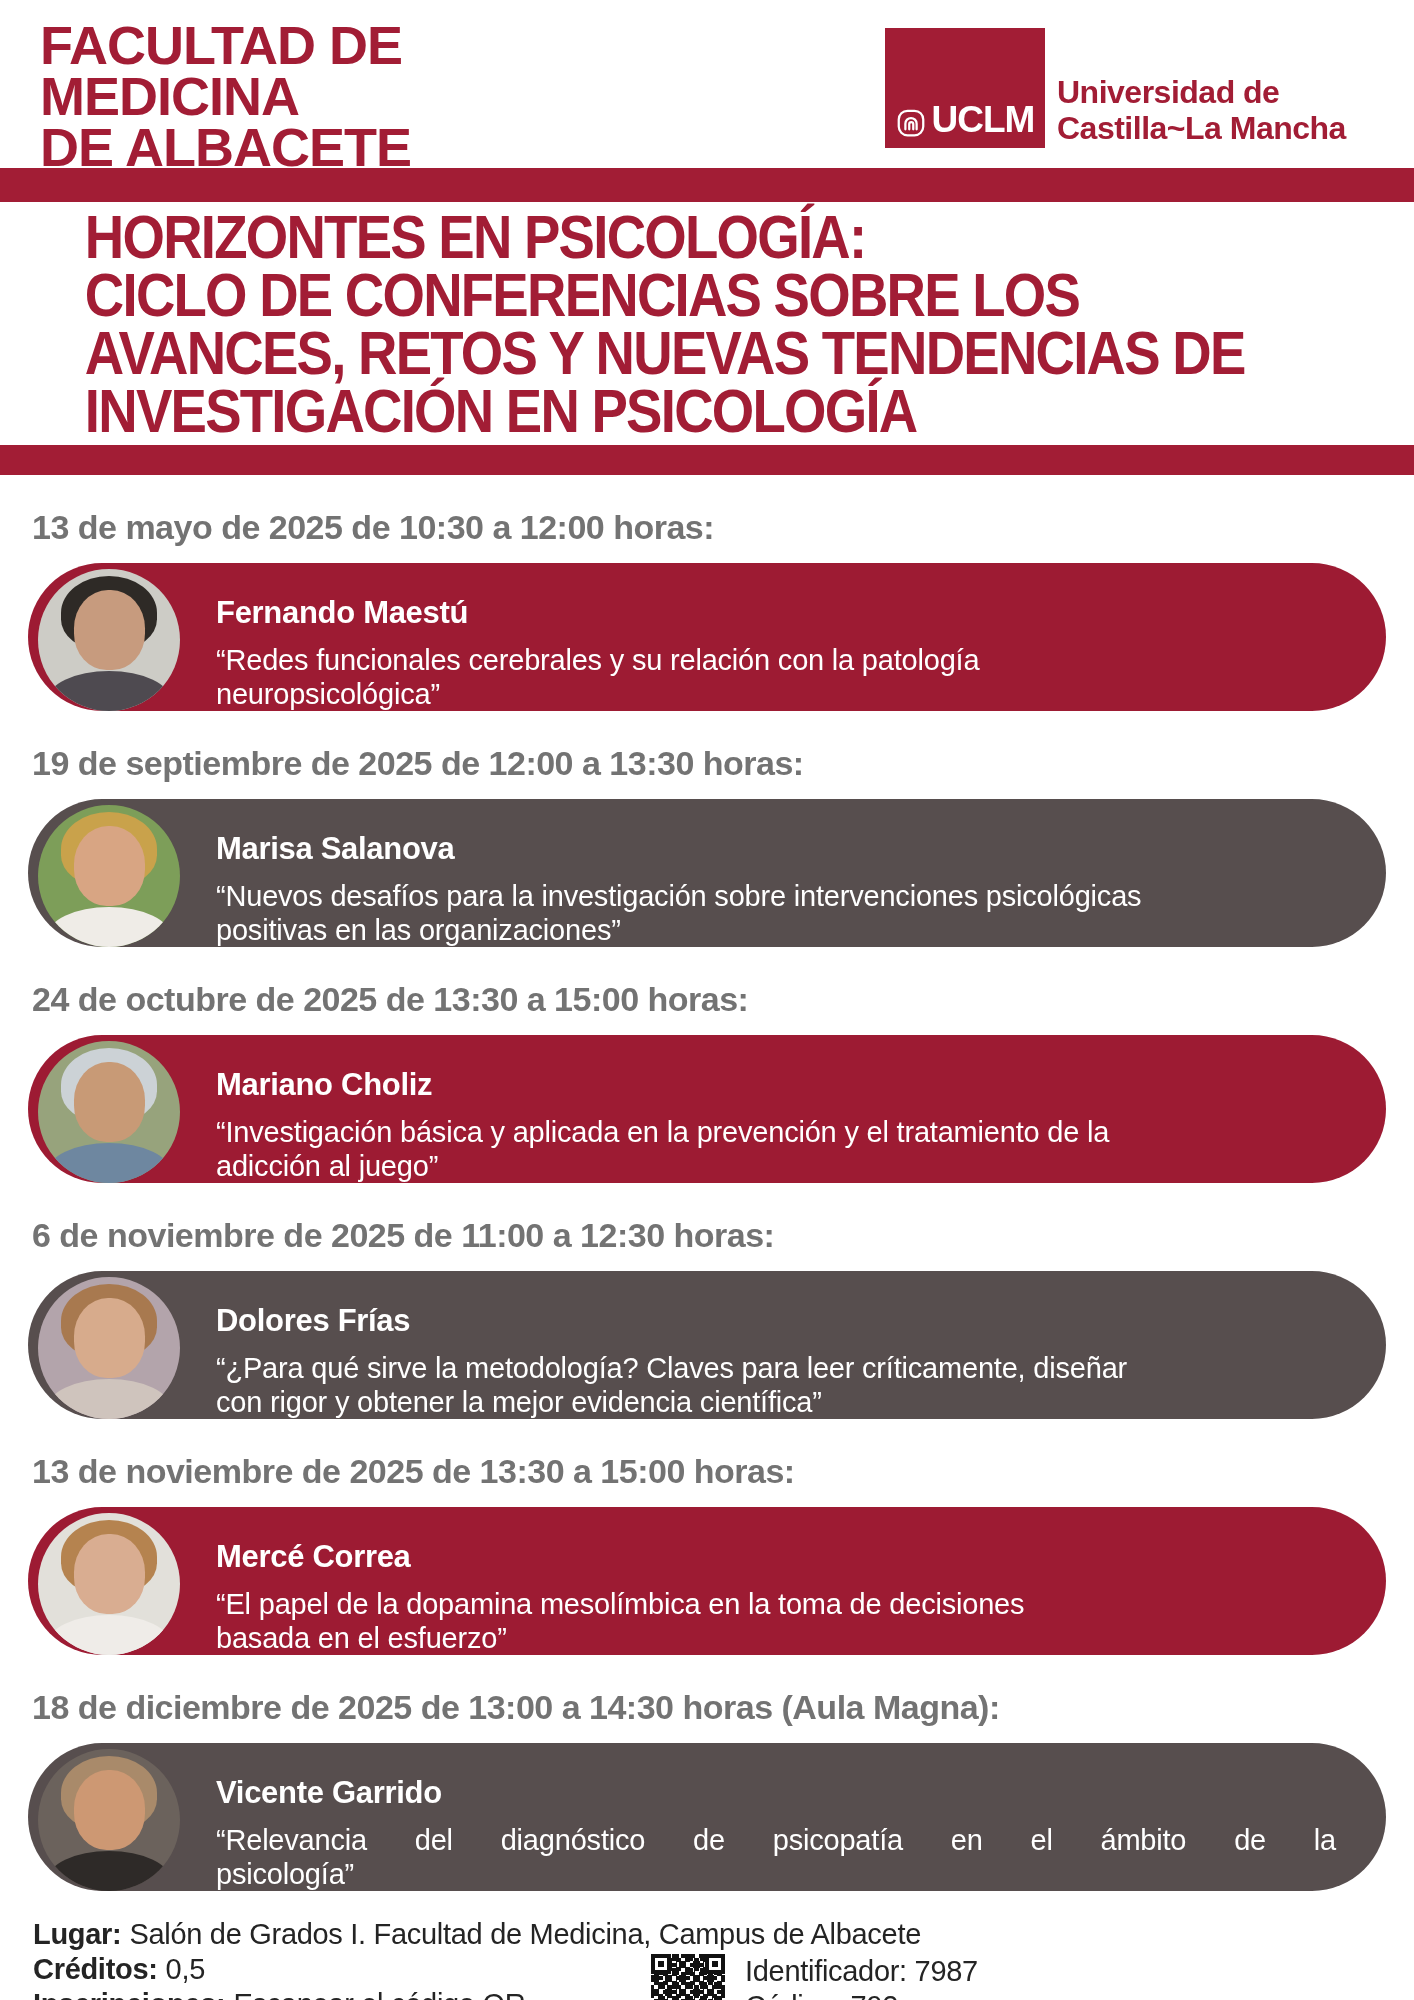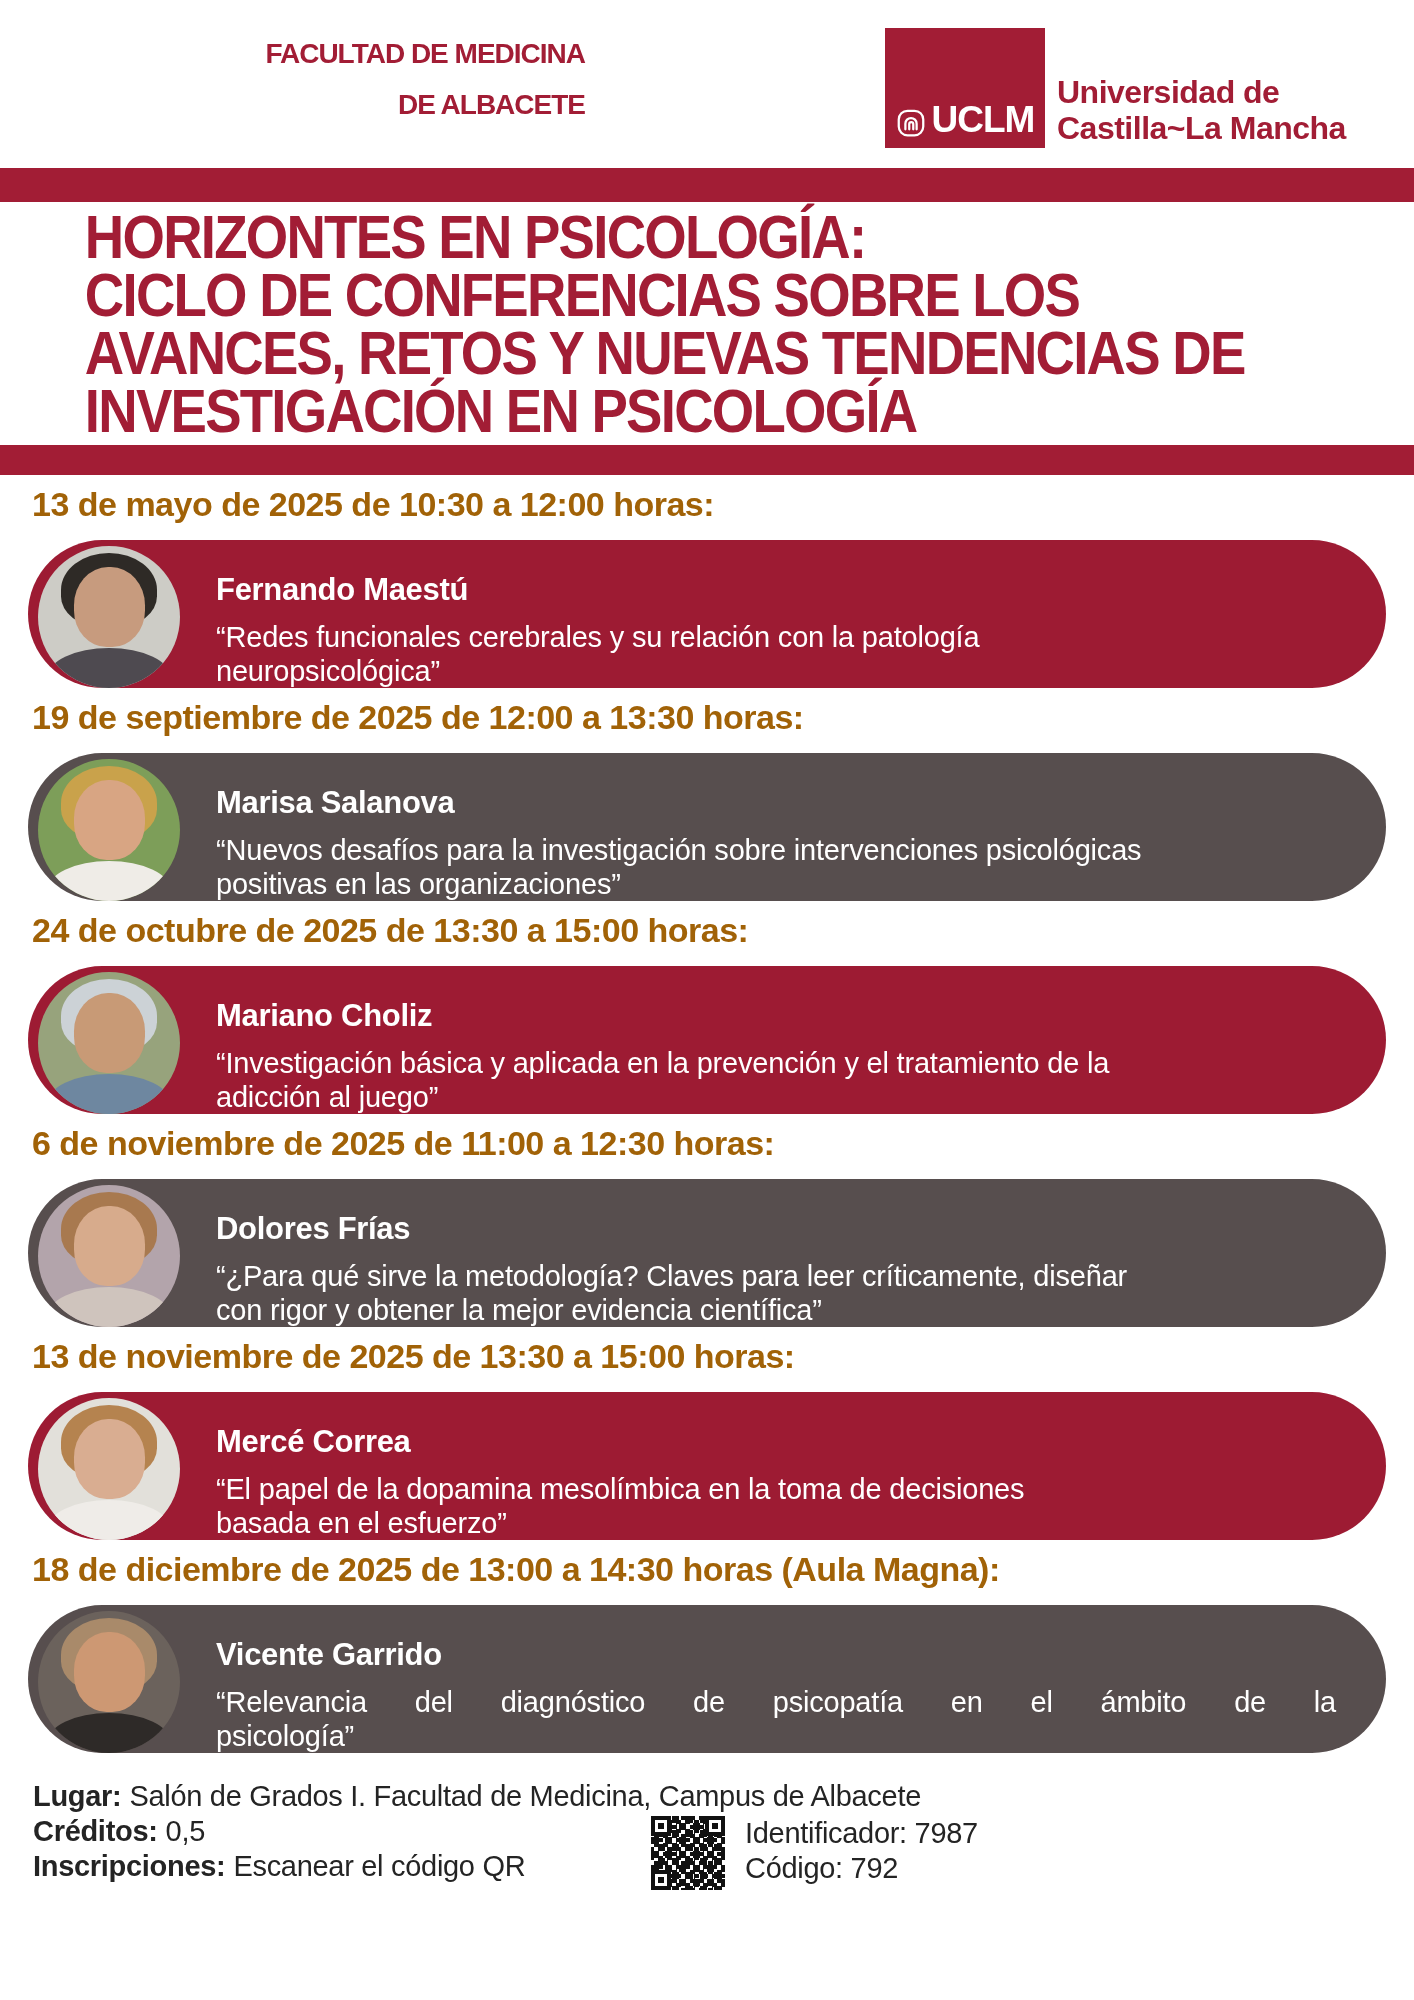--- a/index.html
+++ b/index.html
@@ -2,22 +2,22 @@
 <html><head>
 <meta charset="utf-8">
 <style>
   html,body{margin:0;padding:0;background:#ffffff;}
   body{width:1414px;height:2000px;overflow:hidden;position:relative;
        font-family:"Liberation Sans","DejaVu Sans",sans-serif;}
   .poster{width:1414px;height:2000px;position:relative;background:#fff;}
 
   
   .header{position:relative;height:168px;}
-  .faculty{position:absolute;left:40px;top:28px;width:545px;text-align:right;
-           color:var(--crimson);font-weight:bold;font-size:28px;line-height:51px;
+  .faculty{position:absolute;left:40px;top:20px;width:545px;text-align:left;
+           color:var(--crimson);font-weight:bold;font-size:54px;line-height:51px;
            letter-spacing:-1px;}
   .logo-cluster{position:absolute;left:885px;top:28px;display:flex;align-items:flex-end;}
   .logo-box{width:160px;height:120px;background:var(--crimson);display:flex;
             align-items:flex-end;justify-content:center;padding-bottom:10px;box-sizing:border-box;}
   .logo-inner{display:flex;align-items:flex-end;gap:6px;}
   .logo-inner svg{width:30px;height:30px;display:block;}
   .logo-word{color:#fff;font-weight:bold;font-size:37px;letter-spacing:-1px;line-height:1;}
   .uni-name{margin-left:12px;color:var(--crimson);font-weight:bold;font-size:32px;
             line-height:36px;letter-spacing:-0.5px;padding-bottom:2px;}
 
@@ -26,21 +26,21 @@
   .bar2{height:30px;background:var(--crimson);}
 
   
   .main-title{height:243px;box-sizing:border-box;padding-top:6px;text-align:left;}
   .main-title .t-line{display:block;color:var(--crimson);font-weight:bold;font-size:62px;
       line-height:58px;letter-spacing:-2px;transform:scaleX(0.88);transform-origin:center;
       white-space:nowrap;}
 
   
   .sessions{padding:0 28px;}
-  .session-date{margin:10px 0 0 4px;font-size:34px;font-weight:bold;color:#a16207;
+  .session-date{margin:33px 0 0 4px;font-size:34px;font-weight:bold;color:#737373;
                 line-height:38px;letter-spacing:-0.5px;}
   .pill{margin-top:17px;height:148px;border-radius:74px;display:flex;align-items:flex-end;
         color:#fff;position:relative;}
   .pill.red{background:var(--pill-red);}
   .pill.gray{background:var(--pill-gray);}
 
   .avatar{width:142px;height:142px;margin-left:10px;border-radius:50%;overflow:hidden;
           flex:none;position:relative;background:var(--bg,#ccc);}
   .av-hair{position:absolute;width:68%;height:52%;left:16%;top:5%;background:var(--hair,#333);
            border-radius:50% 50% 42% 42%;}

